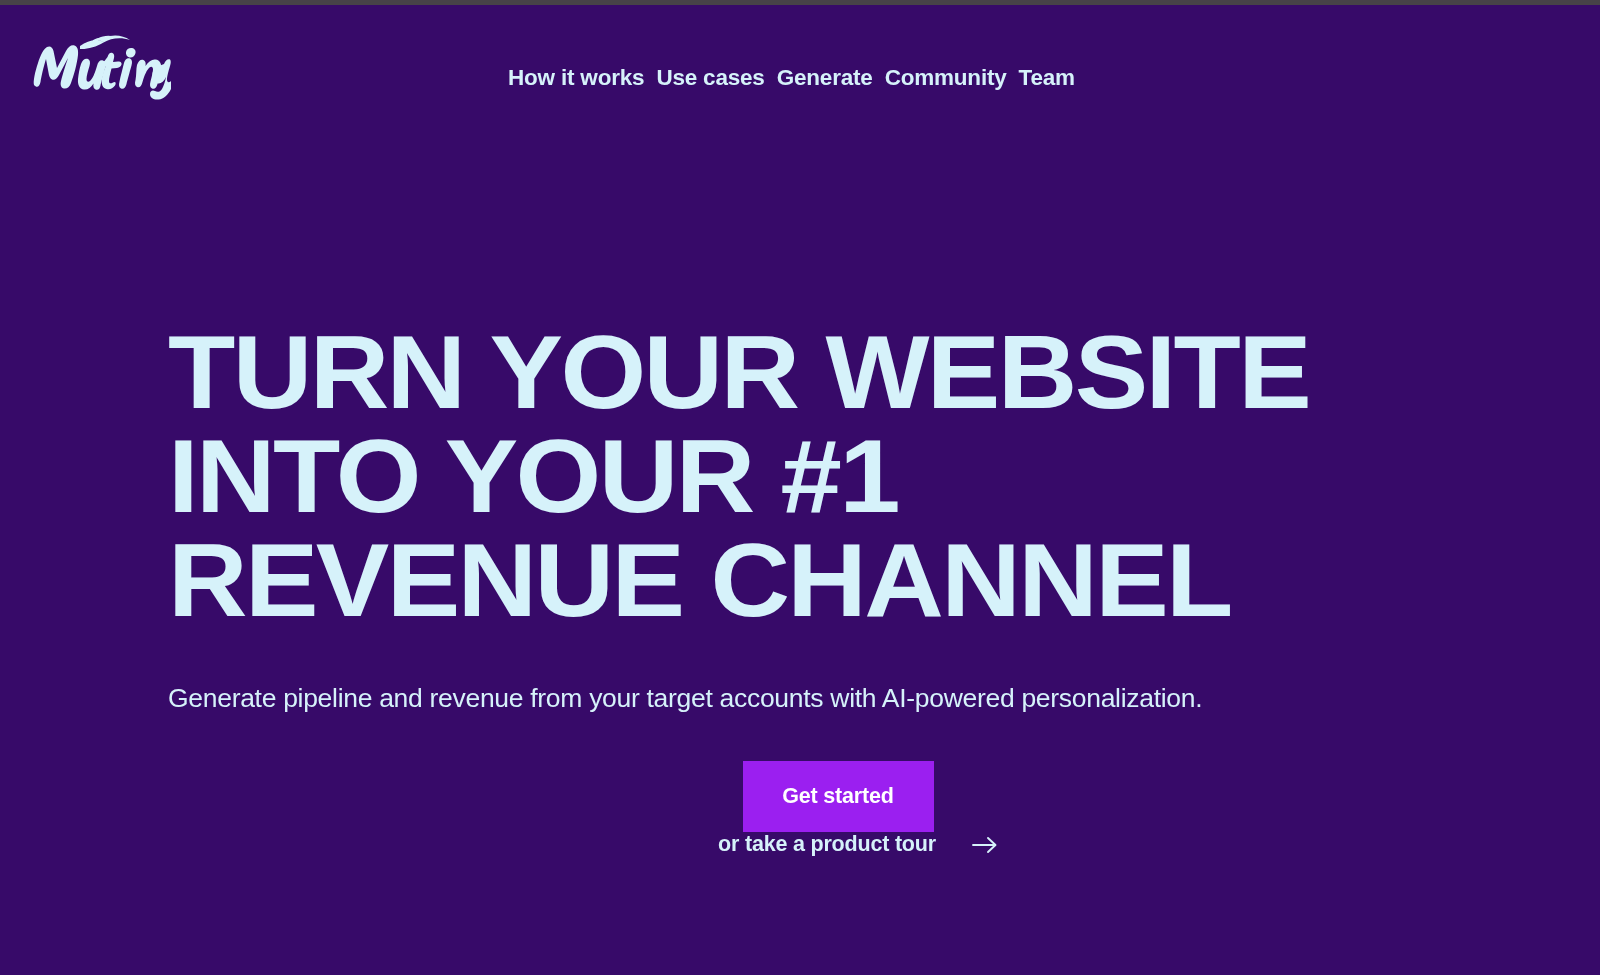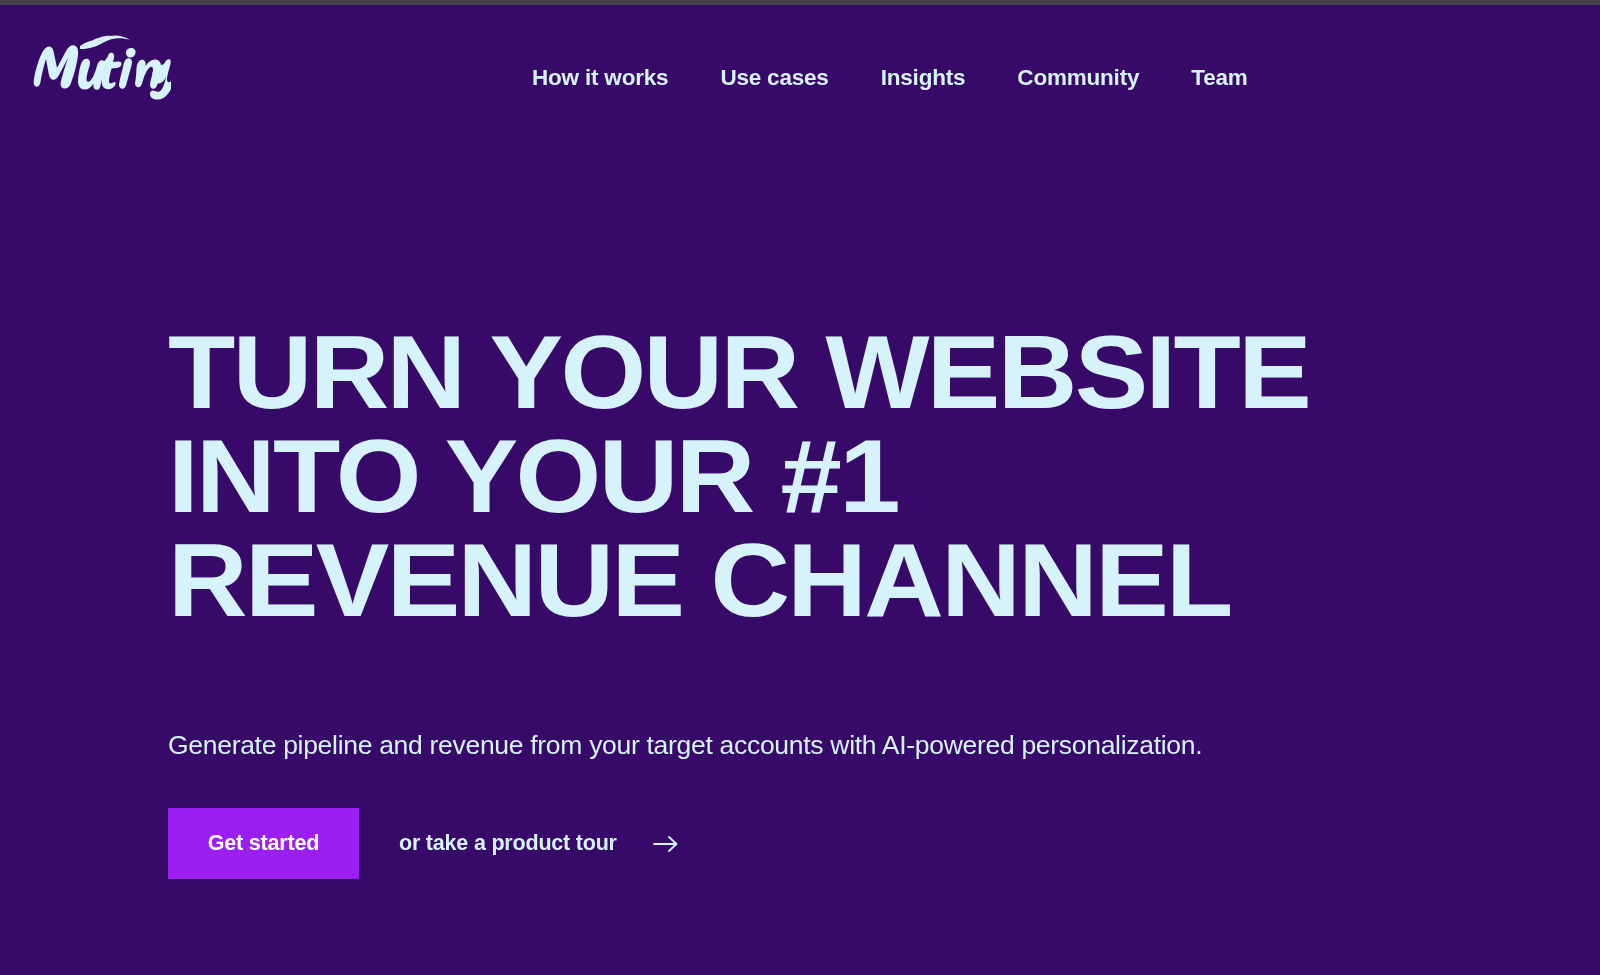--- a/index.html
+++ b/index.html
@@ -45,36 +45,36 @@
     position: absolute;
     left: 26px;
     top: 24px;
     width: 145px;
     height: 72px;
   }
   .logo svg { display:block; width:145px; height:72px; }
 
   .nav {
     position: absolute;
-    left: 532px;
+    left: 508px;
     top: 52px;
     display: flex;
     align-items: flex-start;
-    gap: 0;
+    gap: 12px;
   }
   .nav-item {
     color: #d6f2fa;
     font-size: 22.5px;
     font-weight: bold;
     letter-spacing: -0.2px;
     white-space: nowrap;
     cursor: pointer;
     line-height: 42px;
   }
-  .nav-item + .nav-item { margin-left: 52px; }
+  .nav-item + .nav-item { }
 
   
   .hero {
     position: absolute;
     left: 168px;
     top: 315px;
     width: 1340px;
   }
 
   .headline {
@@ -83,33 +83,34 @@
     font-weight: bold;
     font-size: 104px;
     line-height: 104px;
     letter-spacing: -2.5px;
     transform: scaleX(1.06);
     transform-origin: left top;
   }
   .headline .hl-line { display: block; white-space: nowrap; }
 
   .subhead {
-    margin-top: 96px;
+    margin-top: 49px;
     color: #d6f2fa;
     font-size: 26.5px;
     font-weight: normal;
     letter-spacing: -0.3px;
     line-height: 34px;
     white-space: nowrap;
   }
 
   .cta-row {
     margin-top: 46px;
     display: flex;
     align-items: center;
+    flex-direction: column;
   }
 
   .btn-primary {
     width: 191px;
     height: 71px;
     background: #9b1ff0;
     border: none;
     border-radius: 0;
     color: #ffffff;
     font-family: "Liberation Sans", sans-serif;
@@ -185,21 +186,21 @@
                    C282 106 285 108 289 105 L290 104 L290 120 C284 132 276 140 265 141 C255 142 248 137 248 130
                    C248 124 253 121 258 124 C263 127 268 126 272 120 C275 115 278 106 280 96
                    C276 105 270 110 264 109 C256 108 252 100 253 89 C254 82 257 76 276 70 Z"></path>
         </g>
       </svg>
     </div>
 
     <div class="nav">
       <div class="nav-item">How it works</div>
       <div class="nav-item">Use cases</div>
-      <div class="nav-item">Insights</div>
+      <div class="nav-item">Generate</div>
       <div class="nav-item">Community</div>
       <div class="nav-item">Team</div>
     </div>
 
   </div>
 
   <div class="hero">
 
     <h1 class="headline">
       <span class="hl-line">TURN YOUR WEBSITE</span>

